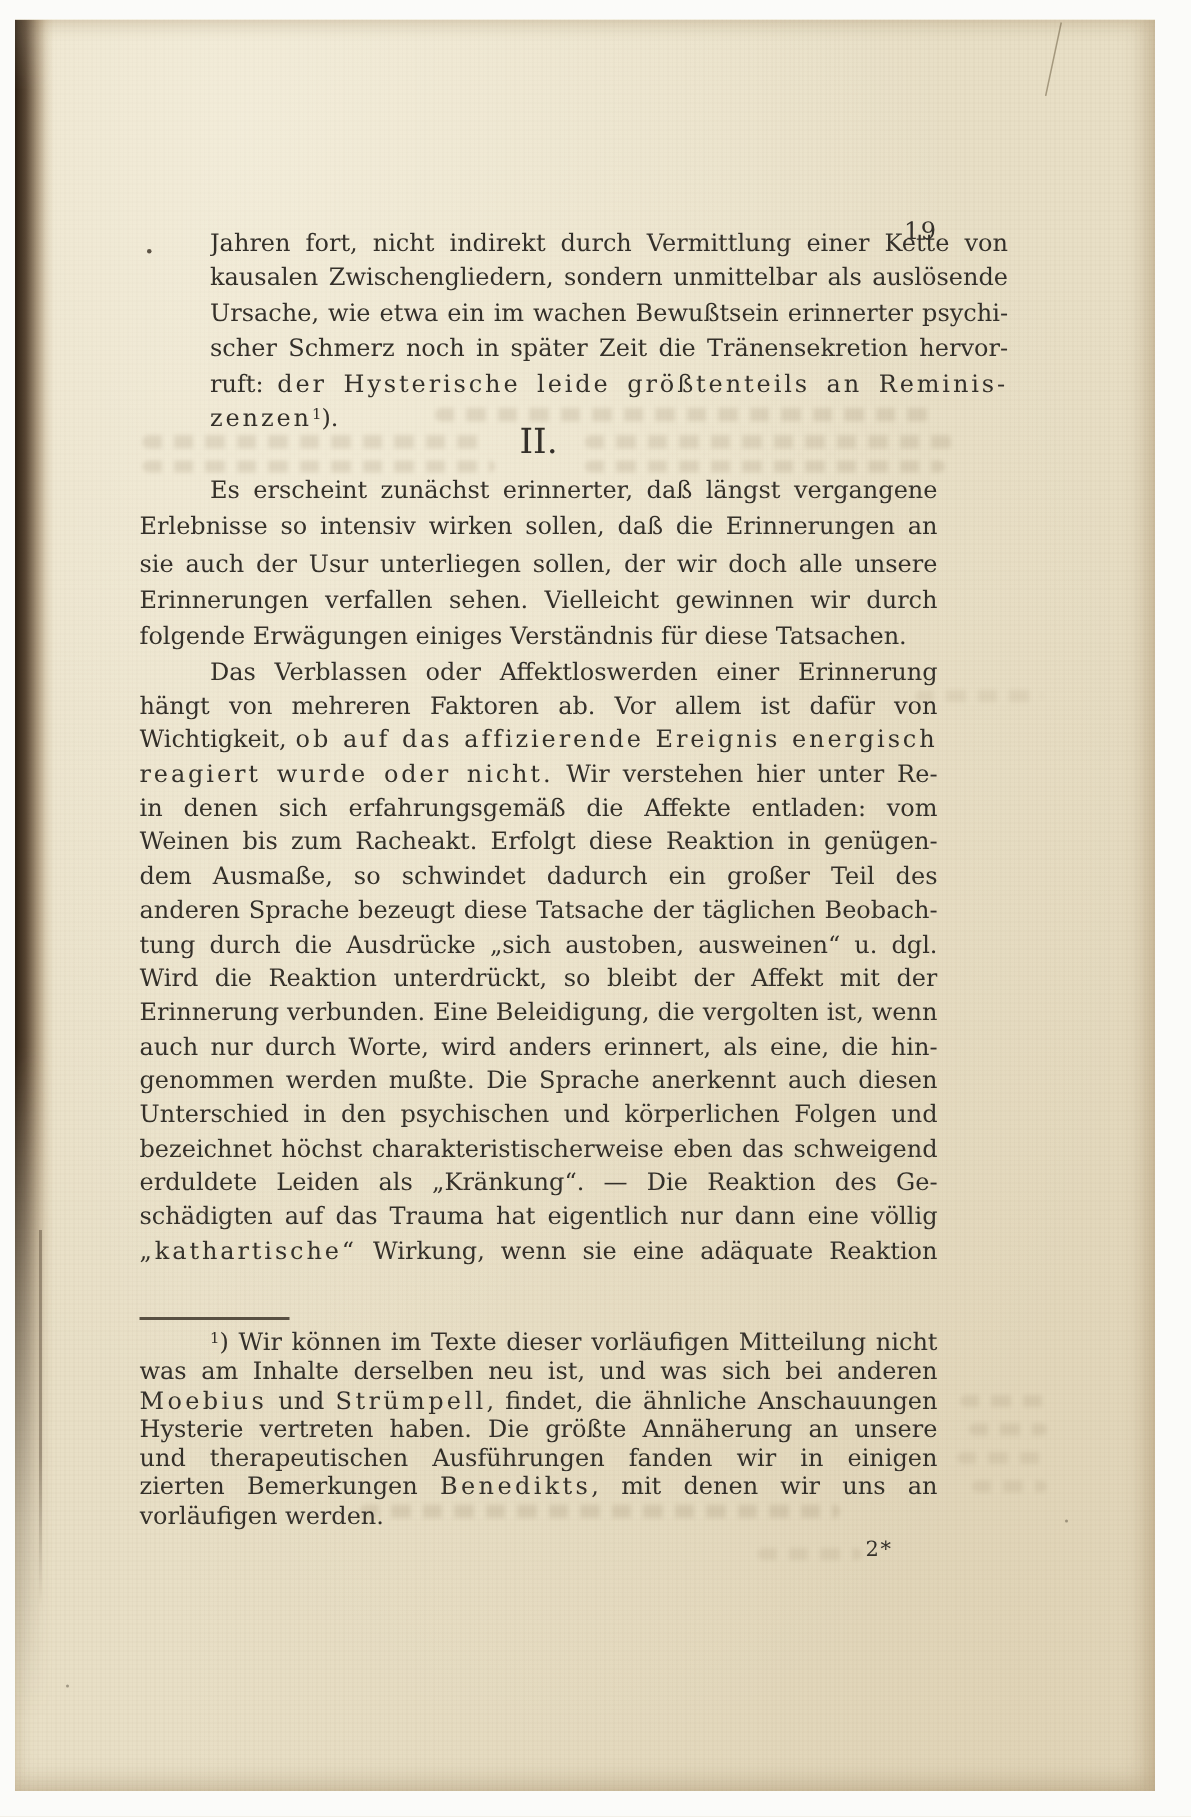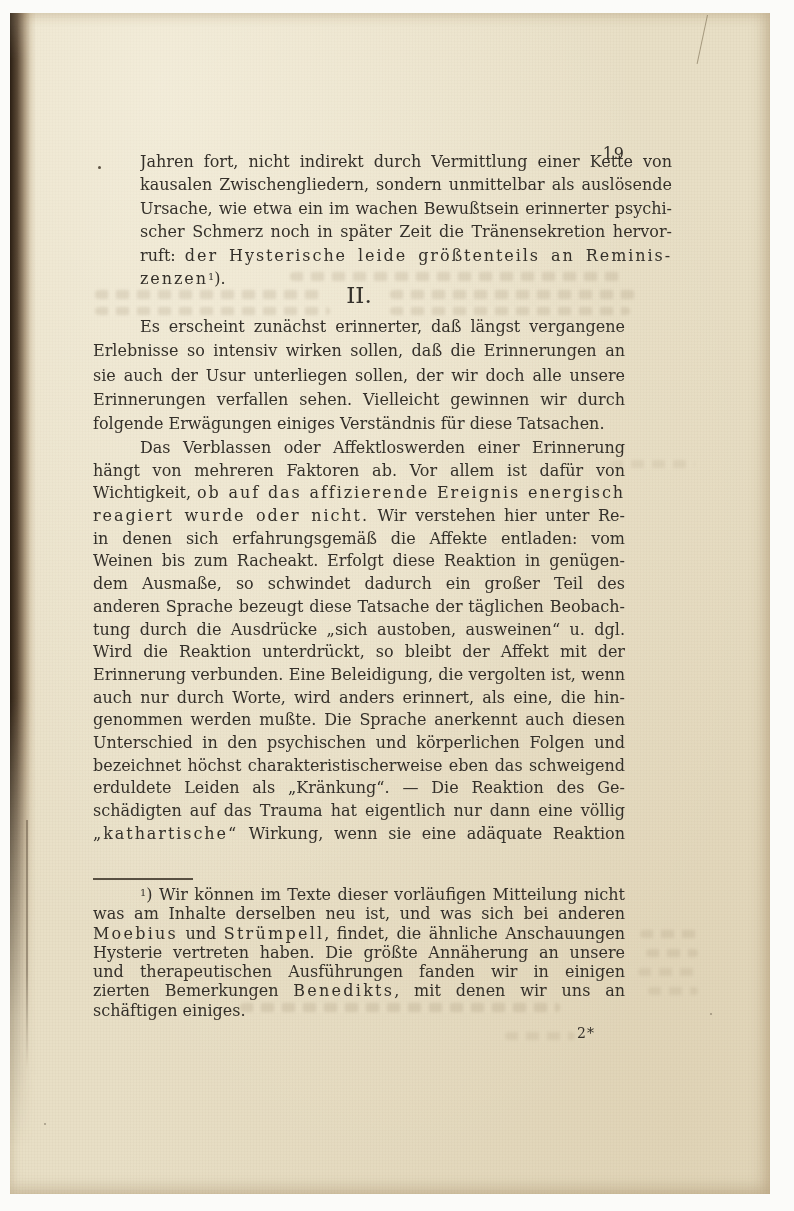--- a/index.html
+++ b/index.html
@@ -154,19 +154,19 @@
 
       <div class="fn-rule"></div>
 
       <div class="footnote">
           <div class="tline indent"><sup>1</sup><span>) Wir können im Texte dieser vorläufigen Mitteilung nicht sondern,</span></div>
           <div class="tline"><span>was am Inhalte derselben neu ist, und was sich bei anderen Wirkung, wie</span></div>
           <div class="tline"><span class="gesperrt">Moebius</span><span> und </span><span class="gesperrt">Strümpell</span><span>, findet, die ähnliche Anschauungen für die</span></div>
           <div class="tline"><span>Hysterie vertreten haben. Die größte Annäherung an unsere theoretischen</span></div>
           <div class="tline"><span>und therapeutischen Ausführungen fanden wir in einigen gelegentlich publi-</span></div>
           <div class="tline"><span>zierten Bemerkungen </span><span class="gesperrt">Benedikts</span><span>, mit denen wir uns an anderer Stelle be-</span></div>
-          <div class="tline end"><span>schäftigen einiges.</span></div>
+          <div class="tline end"><span>vorläufigen werden.</span></div>
         </div>
 
       <div class="sig">2*</div>
     </div>
   </div>
 </div>
 
 </body></html>

